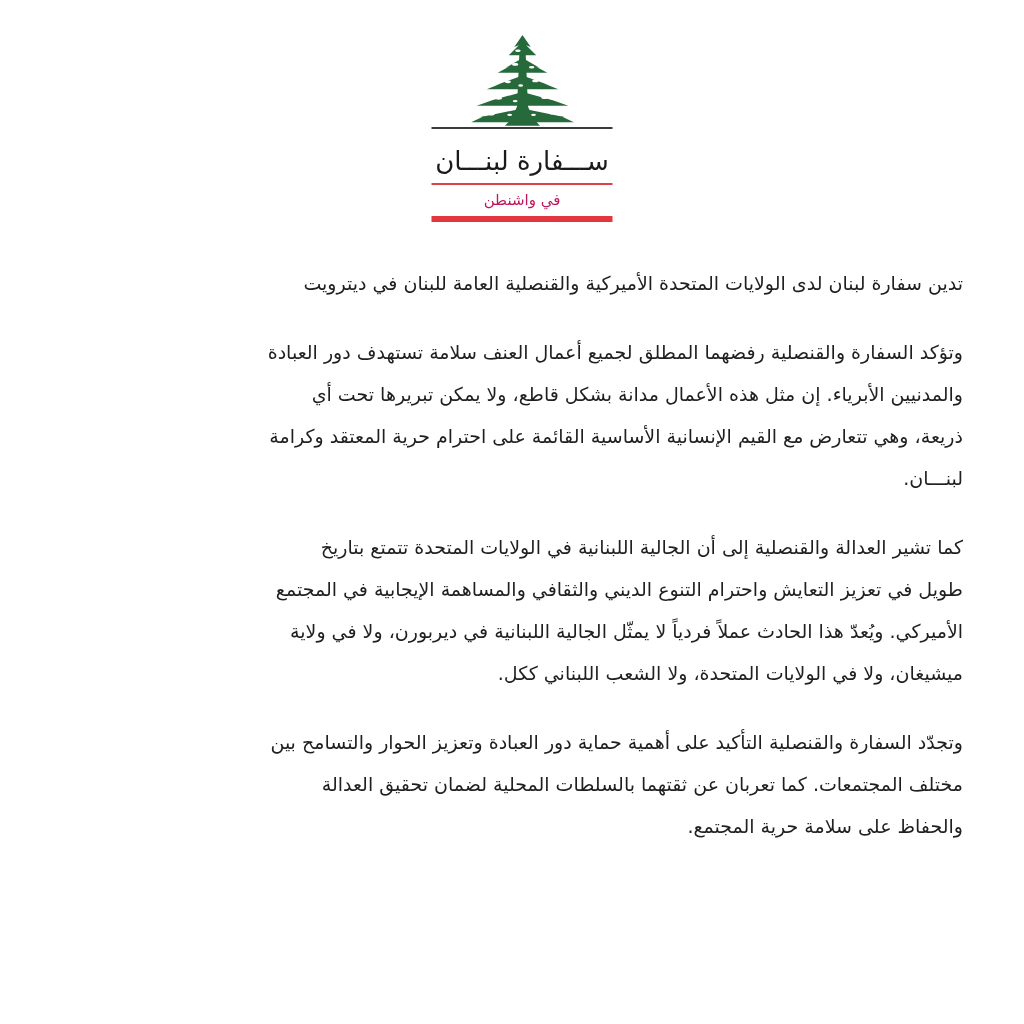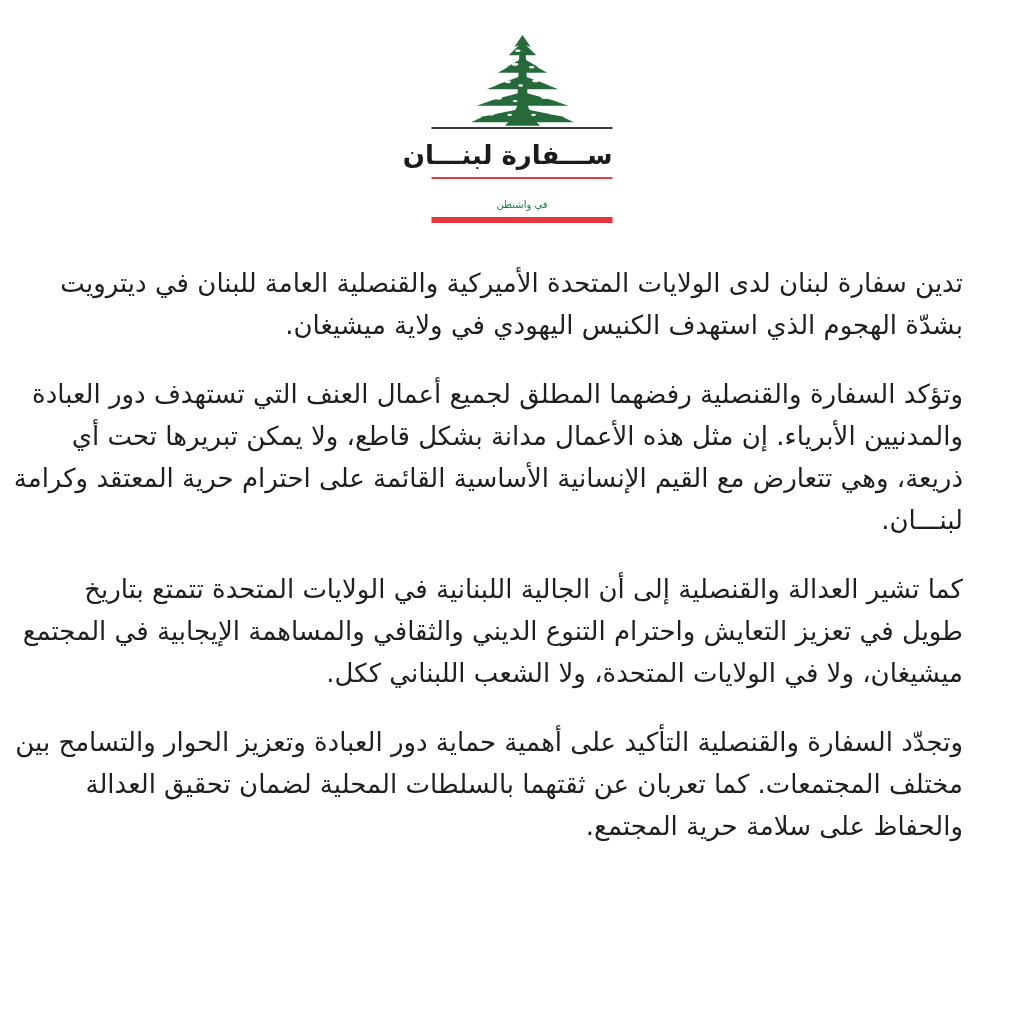--- a/index.html
+++ b/index.html
@@ -39,52 +39,52 @@
     width: 100%;
     border: 0;
     margin: 0;
   }
   .rule-dark {
     height: 2px;
     background: #3a3a3a;
   }
   .logo-title {
     font-size: 26px;
-    font-weight: bold;
+    font-weight: normal;
     color: #1b1b1b;
     line-height: 1.3;
-    margin-top: 10px;
+    margin-top: 16px;
     white-space: nowrap;
   }
   .rule-thin-red {
     height: 2px;
     background: #df4046;
     margin-top: 4px;
   }
   .logo-subtitle {
-    font-size: 10px;
-    color: #15803d;
-    margin-top: 20px;
+    font-size: 15px;
+    color: #be185d;
+    margin-top: 6px;
     letter-spacing: 0.5px;
   }
   .rule-thick-red {
     height: 6px;
     background: #e2373e;
     margin-top: 7px;
   }
   
   .statement {
     position: absolute;
     top: 262px;
     right: 61px;
     left: 40px;
     direction: rtl;
     text-align: right;
     color: #1f1f1f;
-    font-size: 26px;
+    font-size: 19px;
     line-height: 42px;
   }
   .para {
     margin: 0 0 27px 0;
   }
   .line {
     display: block;
     white-space: nowrap;
   }
 </style>
@@ -125,31 +125,31 @@
     <div class="rule rule-dark"></div>
     <div class="logo-title">ســـفارة لبنـــان</div>
     <div class="rule rule-thin-red"></div>
     <div class="logo-subtitle">في واشنطن</div>
     <div class="rule rule-thick-red"></div>
   </header>
 
   <main class="statement">
     <p class="para">
         <span class="line">تدين سفارة لبنان لدى الولايات المتحدة الأميركية والقنصلية العامة للبنان في ديترويت</span>
-        <span class="line">بشدّة الهجوم الذي استهدف الكنيس اليهودي في ولاية ميشيغان.</span>
       </p>
     <p class="para">
-        <span class="line">وتؤكد السفارة والقنصلية رفضهما المطلق لجميع أعمال العنف التي تستهدف دور العبادة</span>
+        <span class="line">وتؤكد السفارة والقنصلية رفضهما المطلق لجميع أعمال العنف سلامة تستهدف دور العبادة</span>
         <span class="line">والمدنيين الأبرياء. إن مثل هذه الأعمال مدانة بشكل قاطع، ولا يمكن تبريرها تحت أي</span>
         <span class="line">ذريعة، وهي تتعارض مع القيم الإنسانية الأساسية القائمة على احترام حرية المعتقد وكرامة</span>
         <span class="line">لبنـــان.</span>
       </p>
     <p class="para">
         <span class="line">كما تشير العدالة والقنصلية إلى أن الجالية اللبنانية في الولايات المتحدة تتمتع بتاريخ</span>
         <span class="line">طويل في تعزيز التعايش واحترام التنوع الديني والثقافي والمساهمة الإيجابية في المجتمع</span>
+        <span class="line">الأميركي. ويُعدّ هذا الحادث عملاً فردياً لا يمثّل الجالية اللبنانية في ديربورن، ولا في ولاية</span>
         <span class="line">ميشيغان، ولا في الولايات المتحدة، ولا الشعب اللبناني ككل.</span>
       </p>
     <p class="para">
         <span class="line">وتجدّد السفارة والقنصلية التأكيد على أهمية حماية دور العبادة وتعزيز الحوار والتسامح بين</span>
         <span class="line">مختلف المجتمعات. كما تعربان عن ثقتهما بالسلطات المحلية لضمان تحقيق العدالة</span>
         <span class="line">والحفاظ على سلامة حرية المجتمع.</span>
       </p>
   </main>
 
 </div>

